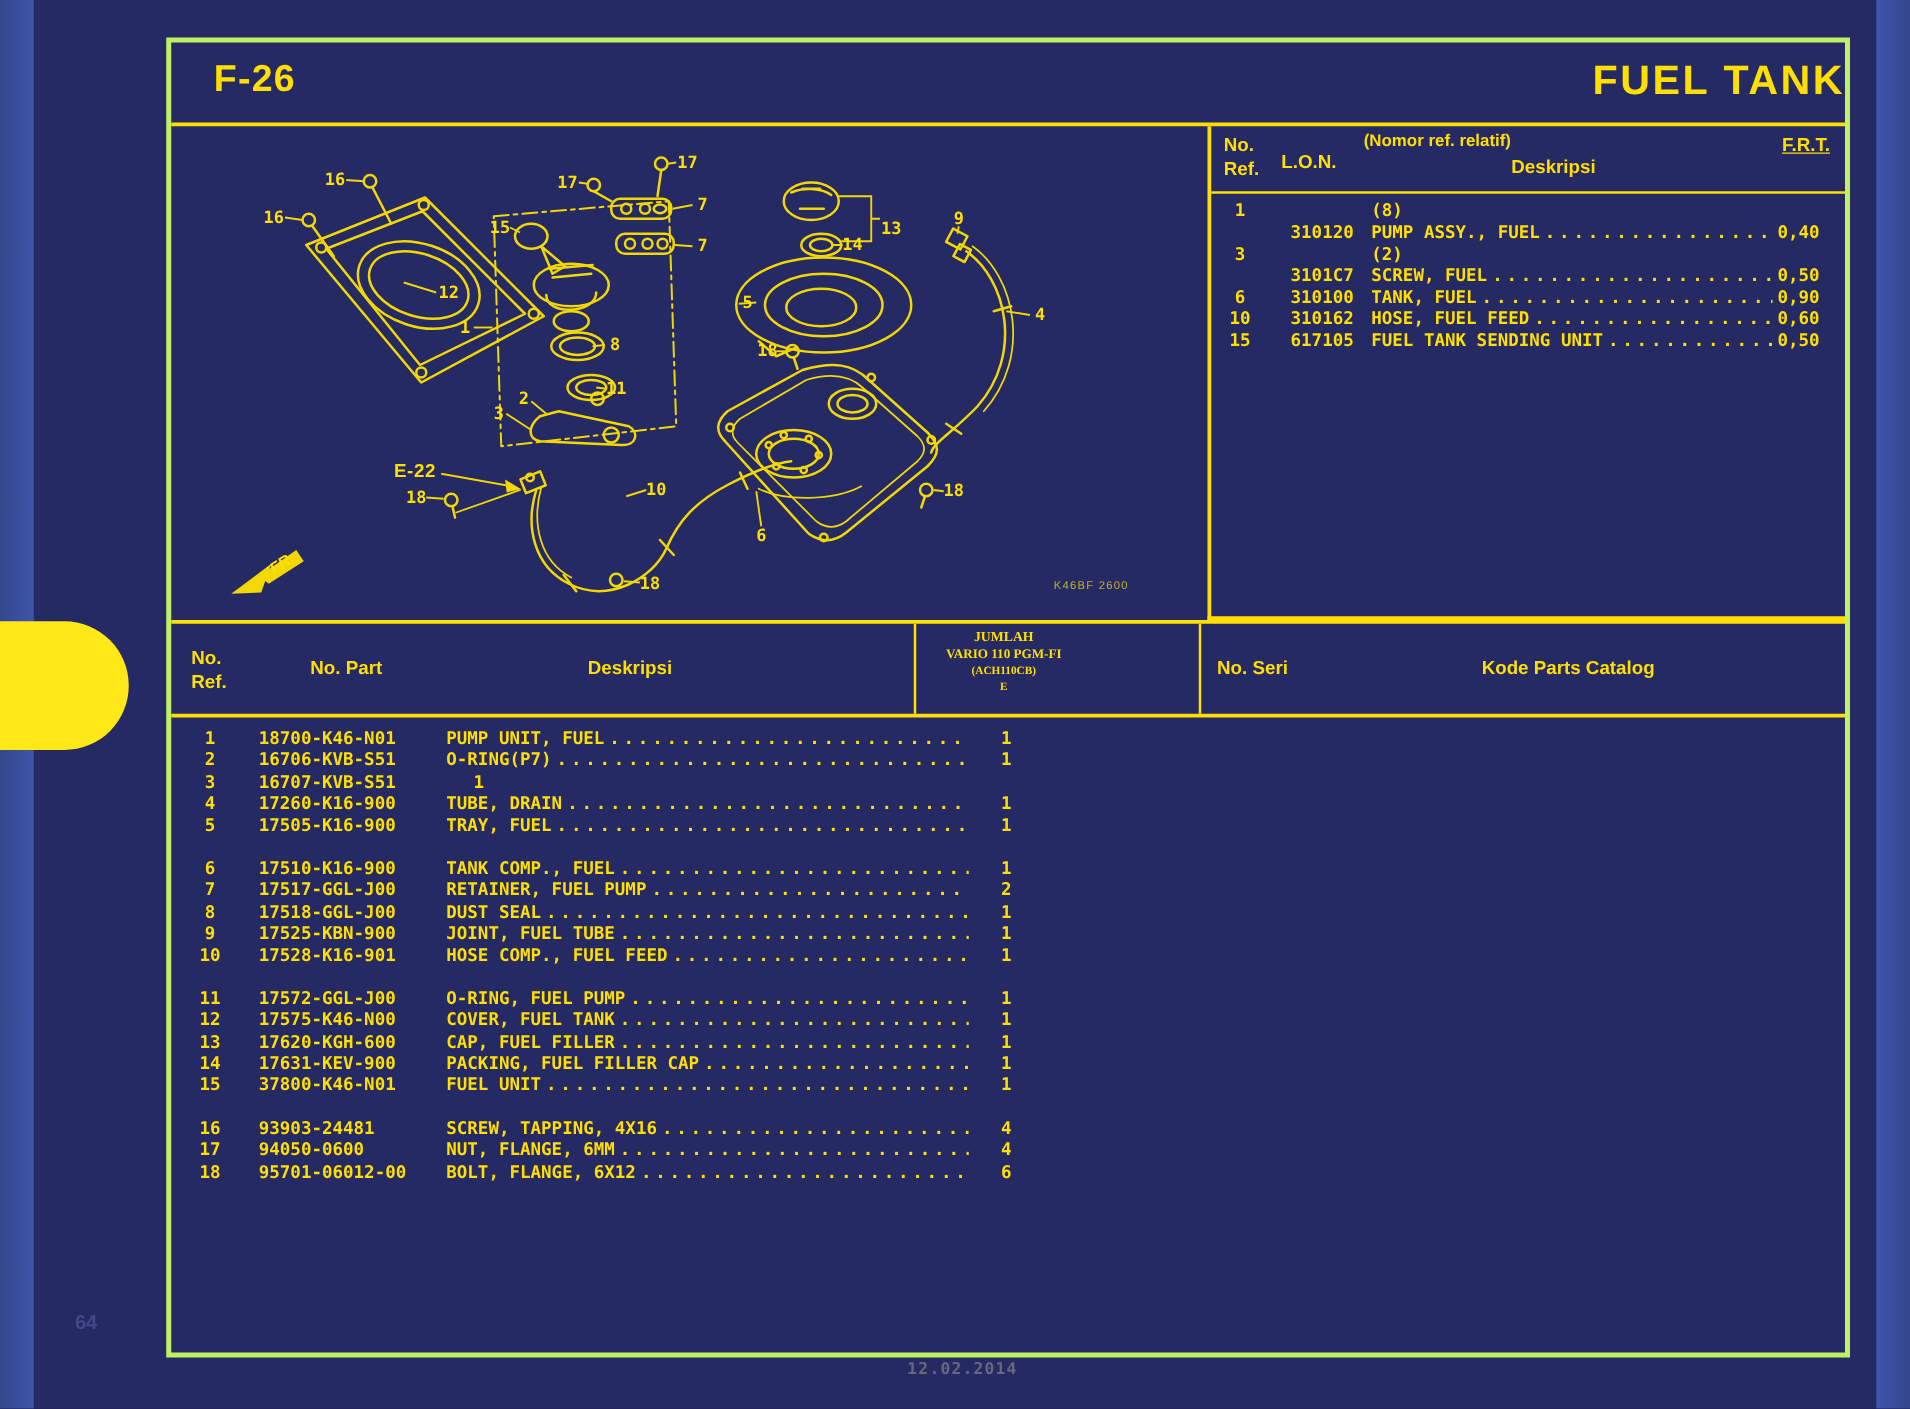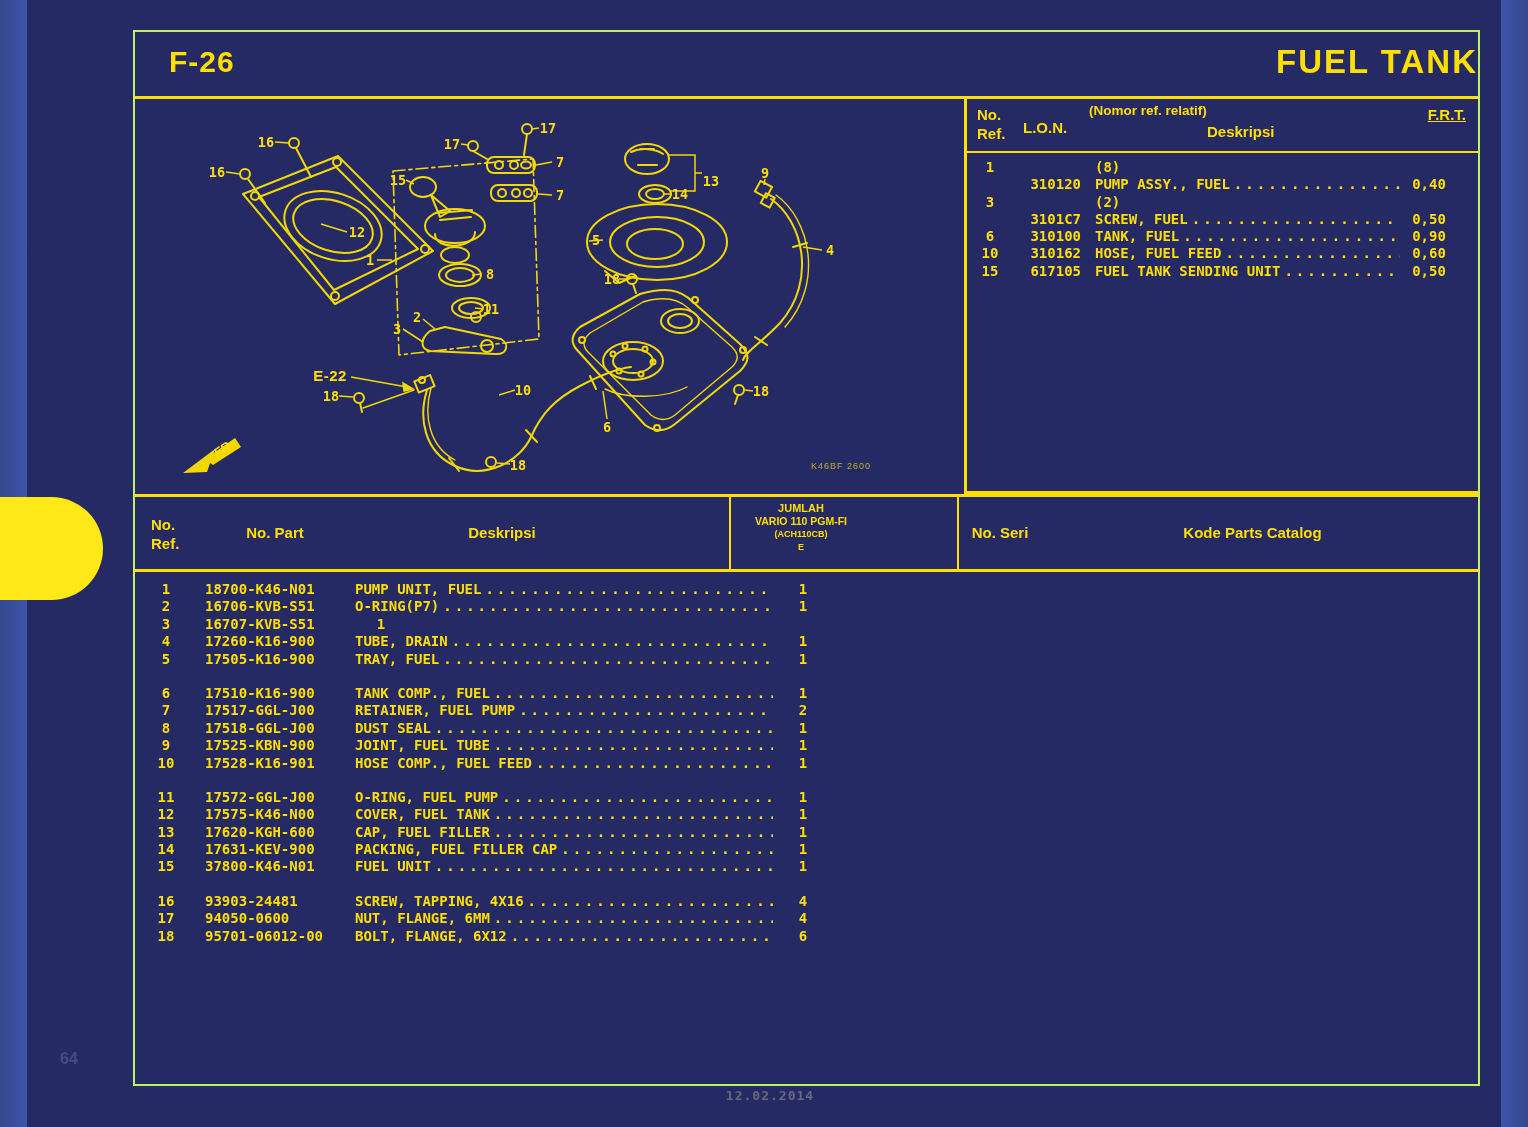--- a/index.html
+++ b/index.html
@@ -6,63 +6,63 @@
   #page{position:relative;width:1528px;height:1127px;background:#262a64;overflow:hidden;
         font-family:"Liberation Sans",sans-serif;}
   
   .strip{position:absolute;top:0;bottom:0;width:27px;background:linear-gradient(90deg,#34478f,#3e55a8);}
   .strip.right{right:0;background:linear-gradient(90deg,#3e55a8,#34478f);}
   
   #pill{position:absolute;left:0;top:497px;width:103px;height:103px;background:#ffe818;
         border-radius:0 52px 52px 0;}
   
   #frame{position:absolute;left:133px;top:30px;width:1347px;height:1056px;
-         border:2px solid #bef264;box-sizing:border-box;background:#262a64;}
+         border:4px solid #bef264;box-sizing:border-box;background:#262a64;}
   
   #hdr{position:absolute;left:0;right:0;top:0;height:64px;border-bottom:3px solid #ffdf00;}
   #hdr .code{position:absolute;left:34px;top:13px;font-size:30px;font-weight:bold;color:#ffdf00;letter-spacing:1px;}
   #hdr .title{position:absolute;left:0;right:0;top:11px;text-align:right;font-size:33px;font-weight:bold;color:#ffdf00;letter-spacing:2px;}
   
   #diagram{position:absolute;left:0;top:67px;width:829px;height:395px;}
   #diagram svg{position:absolute;left:0;top:0;}
   .callout{position:absolute;transform:translate(-50%,-50%);color:#ffdf00;
            font-family:"DejaVu Sans Mono",monospace;font-weight:bold;font-size:13.5px;white-space:nowrap;}
   .callout.big{font-family:"Liberation Sans",sans-serif;font-size:15px;letter-spacing:.5px;}
   #fr-label{position:absolute;left:78px;top:342px;color:#ffdf00;font-weight:bold;font-size:13px;
             font-style:italic;transform:rotate(-33deg);}
-  #diag-code{position:absolute;left:676px;top:362px;width:120px;color:#d8c520;
+  #diag-code{position:absolute;left:676px;top:362px;width:120px;text-align:center;color:#d8c520;
              font-size:9px;letter-spacing:1px;opacity:.85;}
   
   #refpanel{position:absolute;left:829px;top:67px;right:0;height:395px;border-left:3px solid #ffdf00;
             border-bottom:3px solid #ffdf00;box-sizing:border-box;}
   #refhead{position:absolute;left:0;right:0;top:0;height:52px;border-bottom:2px solid #ffdf00;
            color:#ffdf00;font-weight:bold;font-size:15px;}
   #refhead .h-ref{position:absolute;left:10px;top:6px;line-height:19px;}
   #refhead .h-lon{position:absolute;left:56px;top:20px;}
   #refhead .h-note{position:absolute;left:122px;top:4px;font-size:13.5px;}
   #refhead .h-desk{position:absolute;left:240px;top:24px;}
   #refhead .h-frt{position:absolute;right:12px;top:7px;text-decoration:underline;}
   #refbody{position:absolute;left:0;right:0;top:54px;bottom:0;padding-top:6px;
            font-family:"DejaVu Sans Mono",monospace;font-weight:bold;font-size:14px;color:#ffdf00;}
   .rrow{display:flex;align-items:baseline;line-height:17.3px;height:17.3px;}
   .rrow .c-ref{flex:0 0 46px;text-align:center;}
   .rrow .c-lon{flex:0 0 68px;text-align:right;}
   .rrow .c-desc{margin-left:14px;white-space:nowrap;}
-  .rrow .c-frt{flex:0 0 50px;text-align:center;padding-right:24px;}
+  .rrow .c-frt{flex:0 0 50px;text-align:left;padding-right:4px;}
   .dots{flex:1 1 auto;overflow:hidden;white-space:nowrap;margin:0 4px;}
   .dots::before{content:".....................................................................................";letter-spacing:3px;}
   
   #phead{position:absolute;left:0;right:0;top:462px;height:78px;border-top:3px solid #ffdf00;
          border-bottom:3px solid #ffdf00;box-sizing:border-box;color:#ffdf00;font-weight:bold;font-size:15px;}
   #phead .h-ref{position:absolute;left:16px;top:18px;line-height:19px;}
   #phead .h-part{position:absolute;left:70px;width:140px;top:27px;text-align:center;}
   #phead .h-desc{position:absolute;left:267px;width:200px;top:27px;text-align:center;}
   #phead .jwrap{position:absolute;left:594px;width:226px;top:0;bottom:0;
                 border-left:2px solid #ffdf00;border-right:2px solid #ffdf00;}
-  #phead .jlines{position:absolute;left:0;width:140px;top:5px;text-align:center;line-height:13px;}
+  #phead .jlines{position:absolute;left:0;width:140px;top:5px;text-align:center;line-height:13px;font-family:Liberation Serif, serif;}
   #phead .j1{font-size:11px;}
   #phead .j2{font-size:10.5px;}
   #phead .j3{font-size:9px;}
   #phead .j4{font-size:9px;}
   #phead .h-seri{position:absolute;left:790px;width:150px;top:27px;text-align:center;}
   #phead .h-kode{position:absolute;left:1010px;width:215px;top:27px;text-align:center;}
   
   #pbody{position:absolute;left:0;right:0;top:543px;bottom:0;padding-top:6px;
          font-family:"DejaVu Sans Mono",monospace;font-weight:bold;font-size:14px;color:#ffdf00;}
   .pgroup{margin-bottom:17px;}

